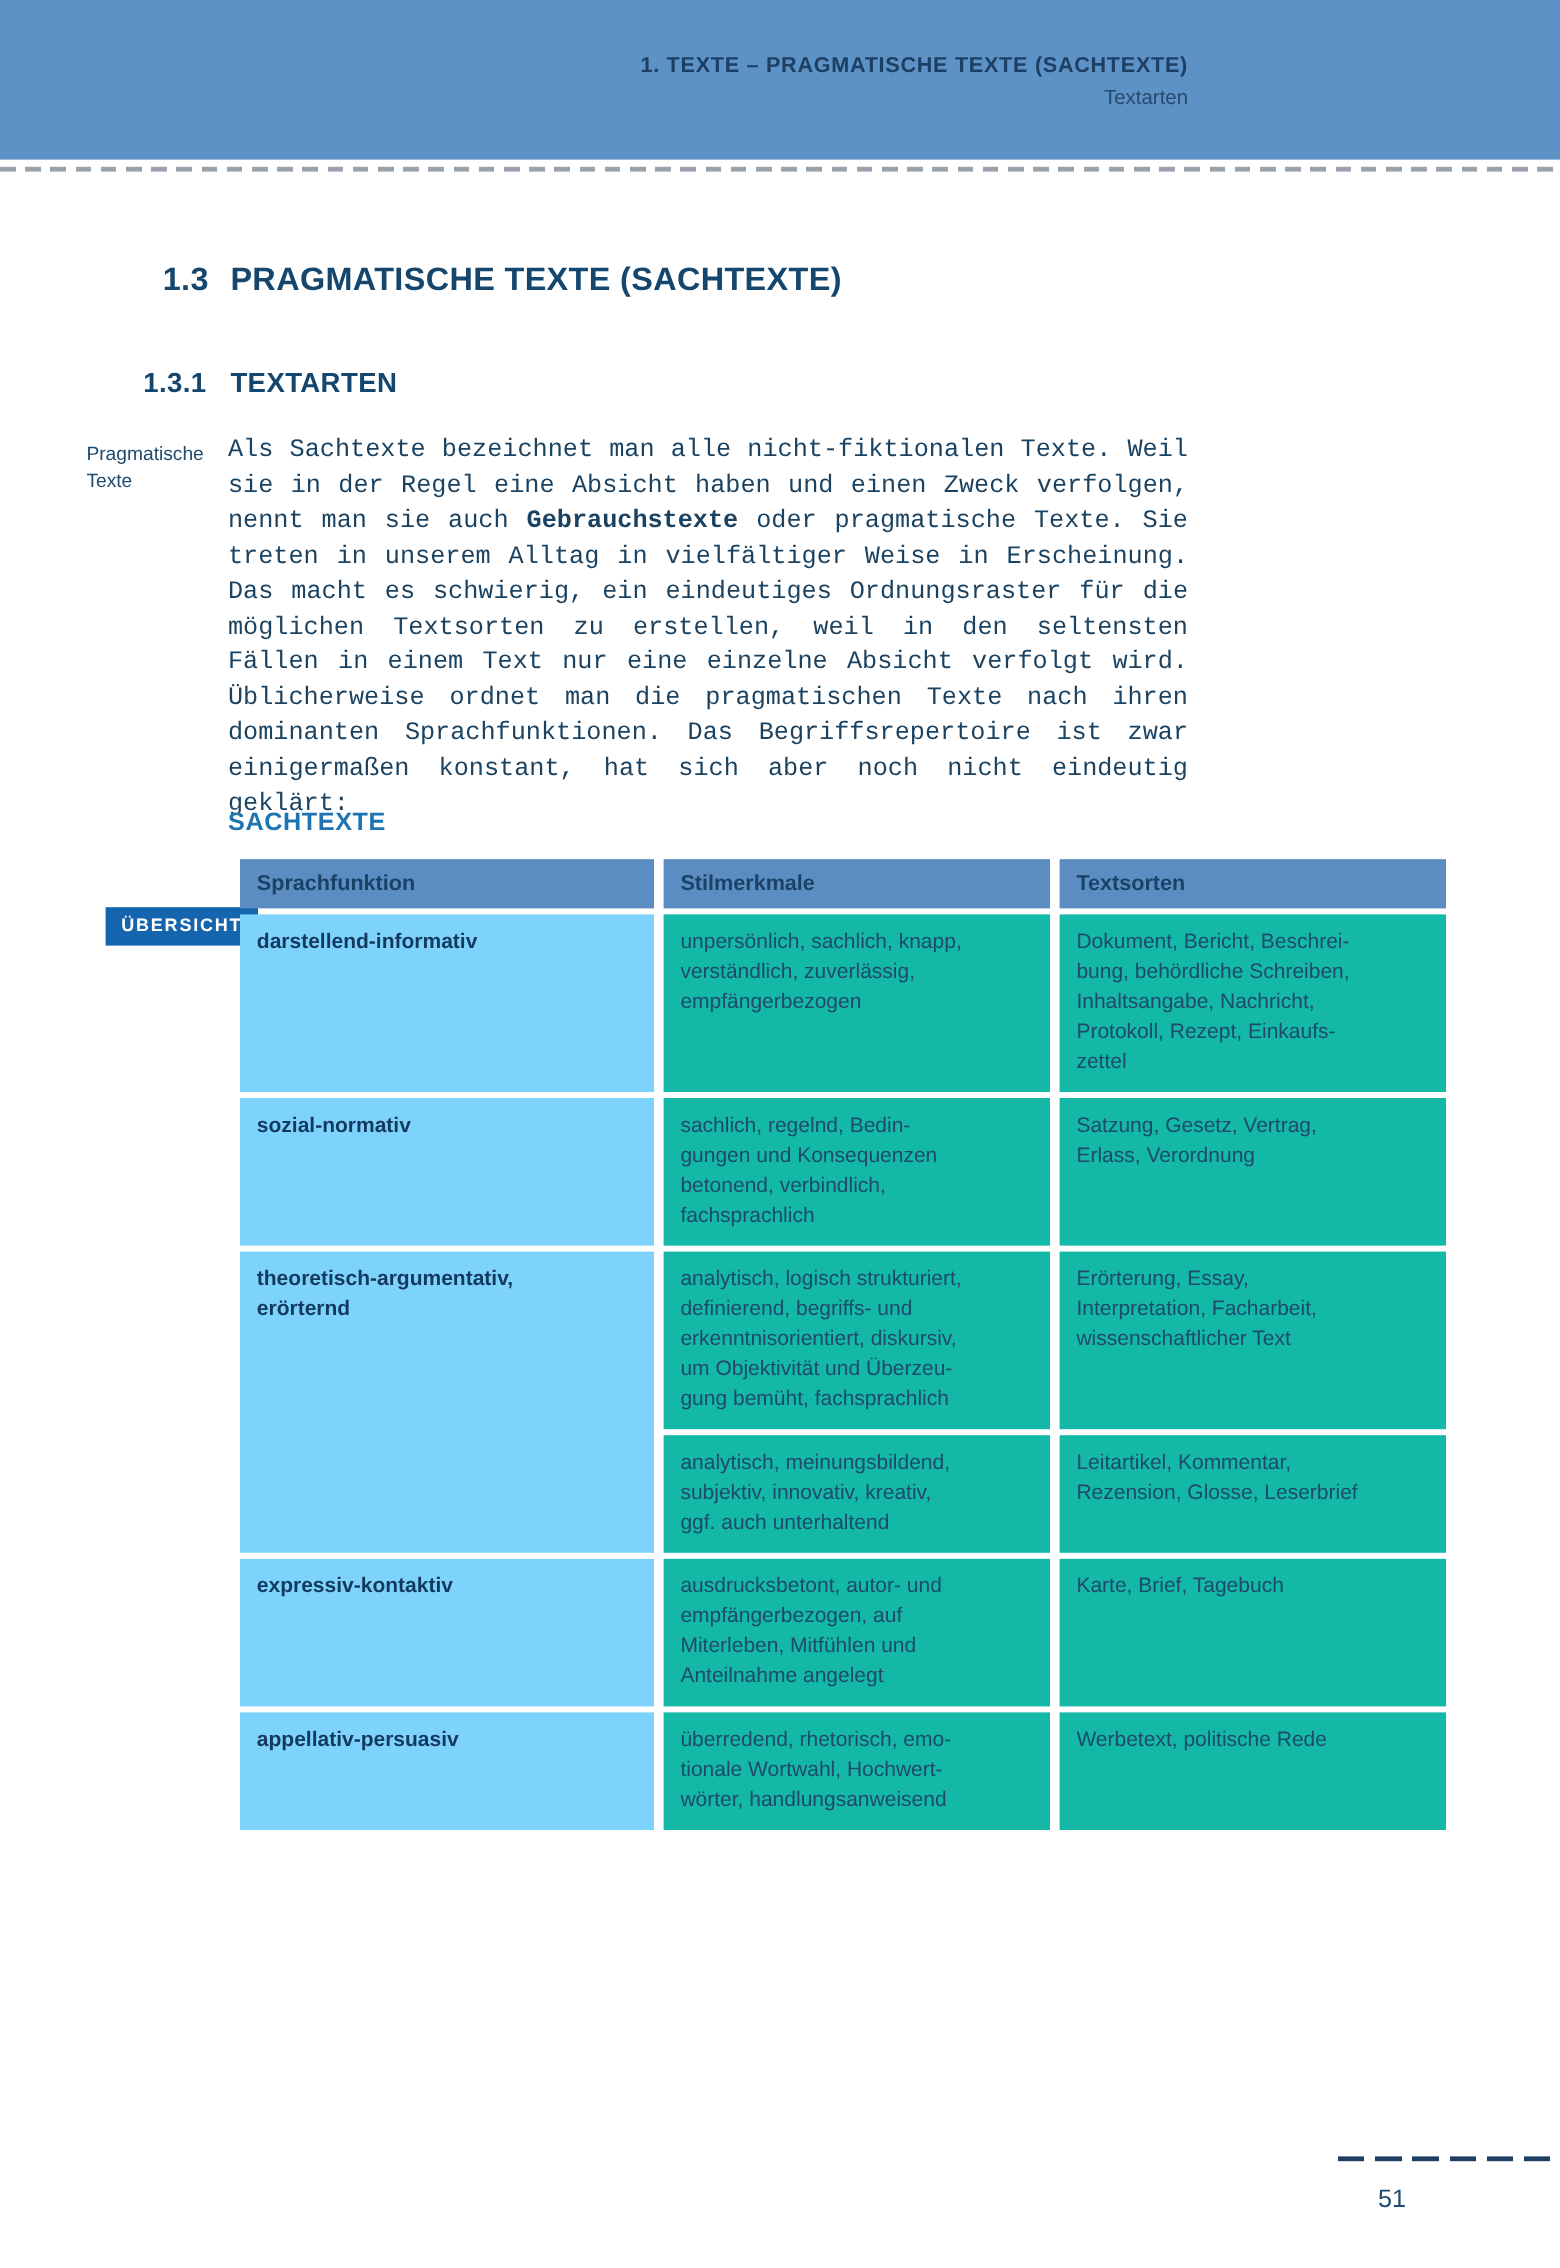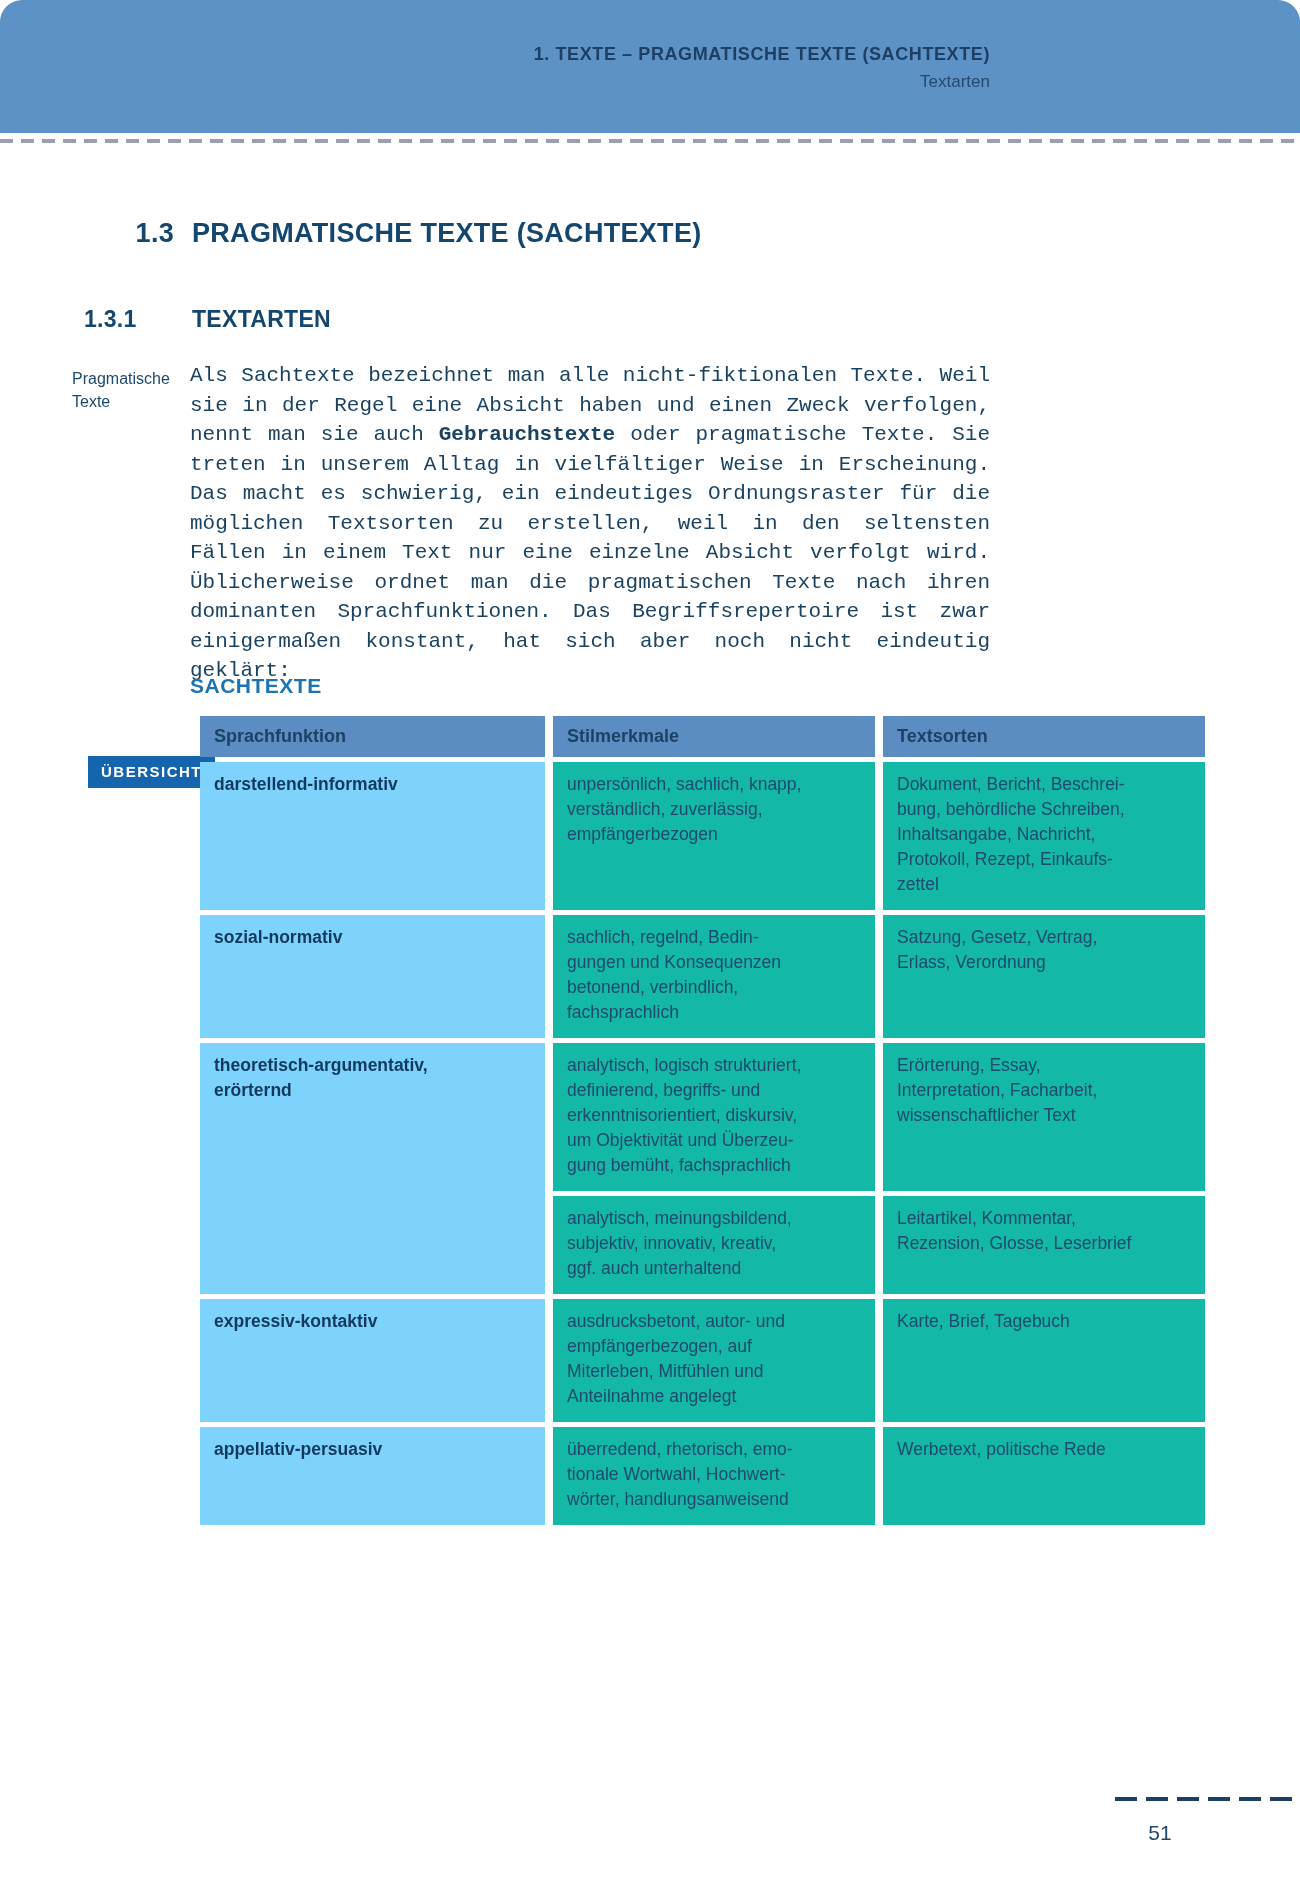--- a/index.html
+++ b/index.html
@@ -1,35 +1,35 @@
 <!DOCTYPE html>
 <html lang="de"><head>
 <meta charset="utf-8">
 <style>
   * { margin:0; padding:0; box-sizing:border-box; }
   html,body { background:#ffffff; }
   body { font-family:"Liberation Sans", sans-serif; }
-  .page { position:relative; width:1300px; height:1890px; background:#ffffff; overflow:hidden;border-radius:22px; }
+  .page { position:relative; width:1300px; height:1890px; background:#ffffff; overflow:hidden; }
 
   
   .header-bar { position:absolute; left:0; top:0; width:1300px; height:133px;
     background:#5c92c6; text-align:right; padding:44px 310px 0 0; }
   .header-chapter { display:block; font-weight:bold; font-size:18px; letter-spacing:0.6px; color:#1d3f63; }
   .header-section { display:block; font-size:17px; color:#27496d; margin-top:7px; }
   .top-dashes { position:absolute; left:0; top:139px; width:1300px; height:4px;
     background:repeating-linear-gradient(90deg,#99a1ad 0,#99a1ad 13px,transparent 13px,transparent 21px); }
 
   
   .h1 { position:absolute; top:218px; left:0; width:1300px; height:34px;
     color:#15466e; font-weight:bold; font-size:27px; letter-spacing:0.3px;padding-left:28px; }
   .h1 .num { position:absolute; left:100px; width:74px; text-align:right; }
   .h1 .title { position:absolute; left:192px; }
   .h2 { position:absolute; top:306px; left:0; width:1300px; height:30px;
     color:#15466e; font-weight:bold; font-size:23px; letter-spacing:0.3px; }
-  .h2 .num { position:absolute; left:84px; width:78px; text-align:left; }
+  .h2 .num { position:absolute; left:94px; width:78px; text-align:right; }
   .h2 .title { position:absolute; left:192px; }
 
   
   .margin-note { position:absolute; left:72px; top:367px; width:115px;
     font-size:16px; line-height:23px; color:#1d4a6e; white-space:pre-line; }
   .body-par { position:absolute; left:190px; top:361px; width:800px;
     font-family:Liberation Mono, monospace; font-size:21px; line-height:29.5px;
     color:#1b4361; text-align:justify; }
   .body-par .bold { font-weight:bold; }
 

